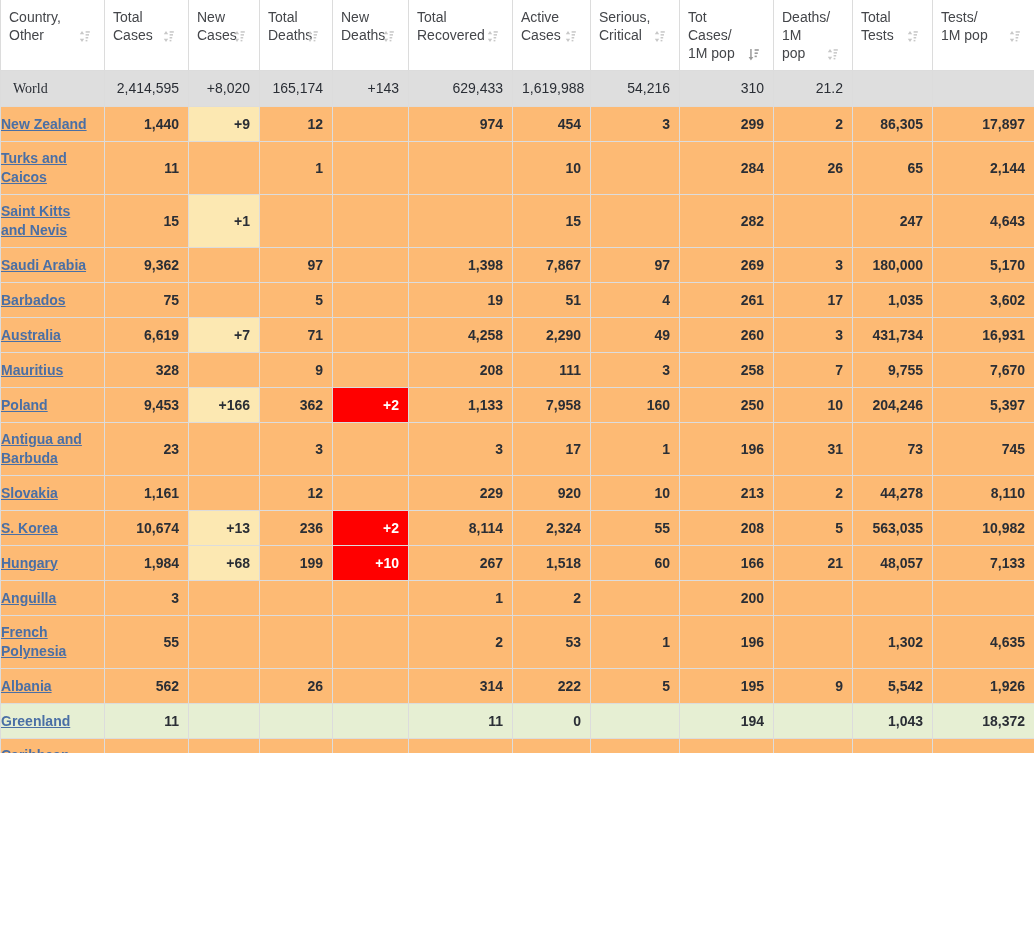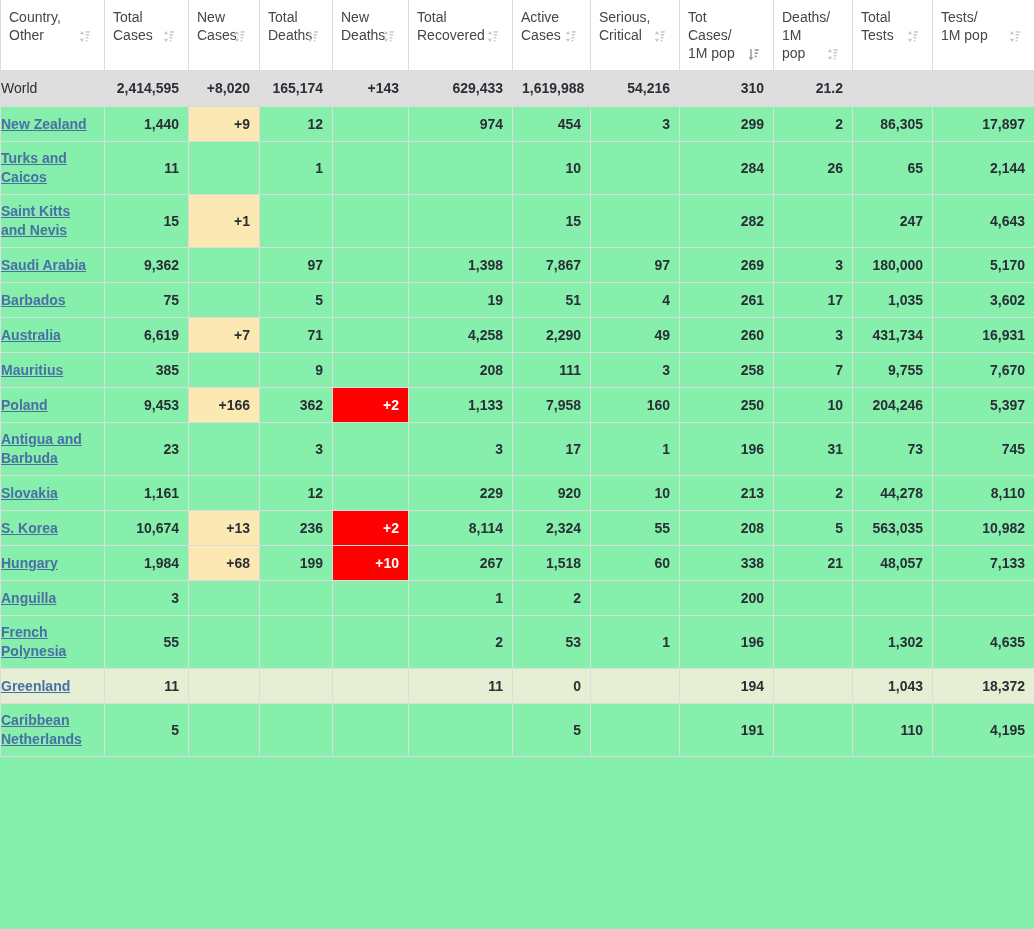--- a/index.html
+++ b/index.html
@@ -4,24 +4,24 @@
 <style>
   * { box-sizing: border-box; }
   html, body {
     margin: 0;
     padding: 0;
     background: #ffffff;
     font-family: "Liberation Sans", sans-serif;
   }
   #page {
     width: 1034px;
-    height: 929px;
+    height: 753px;
     overflow: hidden;
     position: relative;
-    background: #86efac;
+    background: #fdba74;
   }
   table.main-table {
     width: 1034px;
     border-collapse: collapse;
     table-layout: fixed;
     font-size: 14px;
     color: #2a2e35;
   }
   
   col.c0 { width: 104px; }
@@ -89,27 +89,29 @@
     color: #4a6fa5;
     text-decoration: underline;
     font-weight: bold;
     font-size: 14px;
     cursor: pointer;
   }
 
   
   tr.row-world td {
     background: #dedede;
-    font-weight: bold;
+    font-weight: normal;
     color: #2a2e35;
     height: 36px;
   }
   tr.row-world td.country-cell {
     font-weight: normal;
     color: #2a2e35;
+    padding-left: 12px;
+    font-family: Liberation Serif, serif;
   }
 
   
   td.hl-yellow { background: #fce8b2; }
   td.hl-red {
     background: #ff0000;
     color: #ffffff;
   }
   tr.row-green td { background: #e6efd3; }
   tr.row-green td.country-cell a { color: #4a6fa5; }
@@ -374,21 +376,21 @@
           <td>4,258</td>
           <td>2,290</td>
           <td>49</td>
           <td>260</td>
           <td>3</td>
           <td>431,734</td>
           <td>16,931</td>
         </tr>
         <tr>
           <td class="country-cell"><a href="#">Mauritius</a></td>
-          <td>385</td>
+          <td>328</td>
           <td></td>
           <td>9</td>
           <td></td>
           <td>208</td>
           <td>111</td>
           <td>3</td>
           <td>258</td>
           <td>7</td>
           <td>9,755</td>
           <td>7,670</td>
@@ -451,21 +453,21 @@
         </tr>
         <tr>
           <td class="country-cell"><a href="#">Hungary</a></td>
           <td>1,984</td>
           <td class="hl-yellow">+68</td>
           <td>199</td>
           <td class="hl-red">+10</td>
           <td>267</td>
           <td>1,518</td>
           <td>60</td>
-          <td>338</td>
+          <td>166</td>
           <td>21</td>
           <td>48,057</td>
           <td>7,133</td>
         </tr>
         <tr>
           <td class="country-cell"><a href="#">Anguilla</a></td>
           <td>3</td>
           <td></td>
           <td></td>
           <td></td>
@@ -483,20 +485,34 @@
           <td></td>
           <td></td>
           <td></td>
           <td>2</td>
           <td>53</td>
           <td>1</td>
           <td>196</td>
           <td></td>
           <td>1,302</td>
           <td>4,635</td>
+        </tr>
+        <tr>
+          <td class="country-cell"><a href="#">Albania</a></td>
+          <td>562</td>
+          <td></td>
+          <td>26</td>
+          <td></td>
+          <td>314</td>
+          <td>222</td>
+          <td>5</td>
+          <td>195</td>
+          <td>9</td>
+          <td>5,542</td>
+          <td>1,926</td>
         </tr>
         <tr class="row-green">
           <td class="country-cell"><a href="#">Greenland</a></td>
           <td>11</td>
           <td></td>
           <td></td>
           <td></td>
           <td>11</td>
           <td>0</td>
           <td></td>

